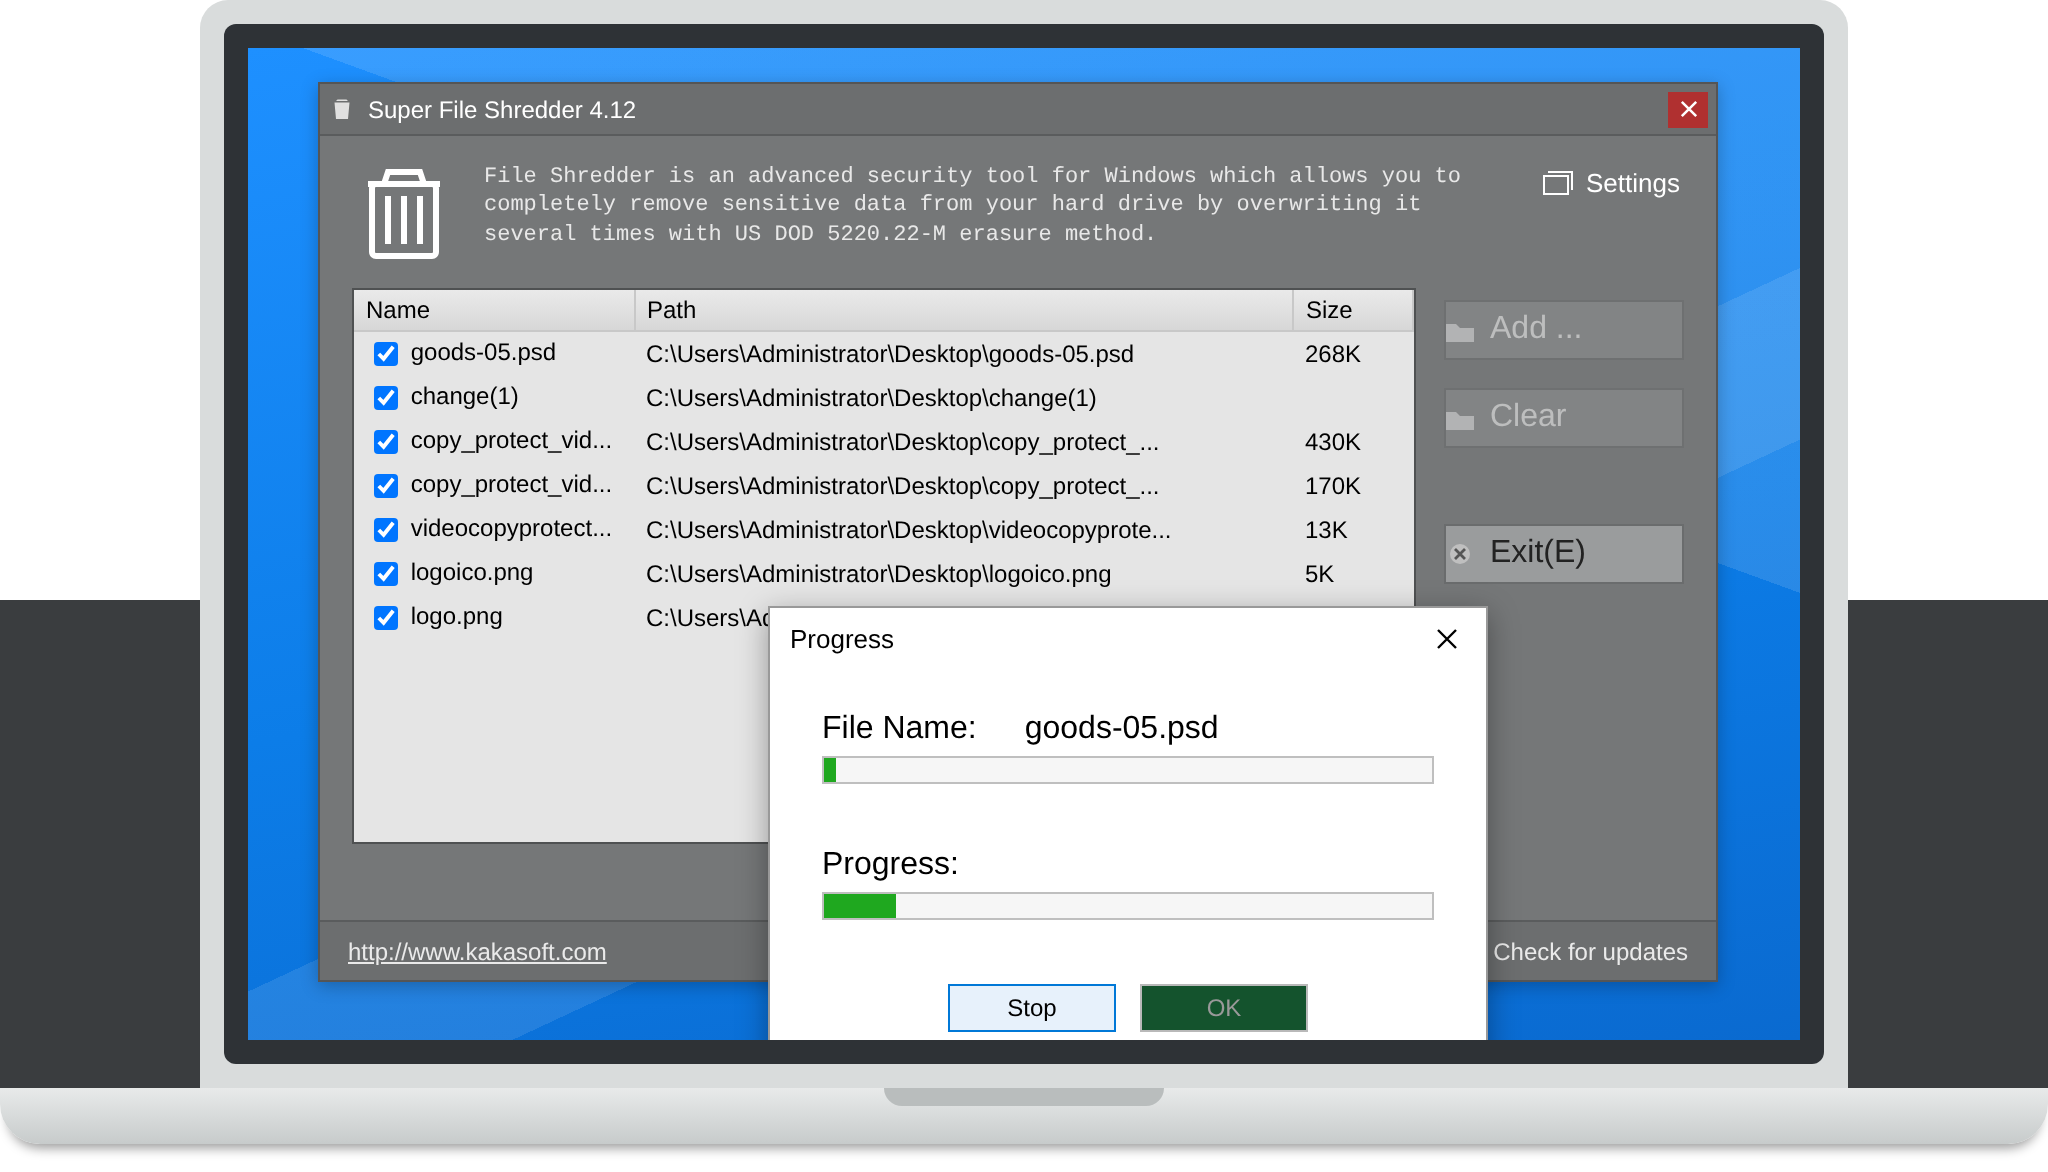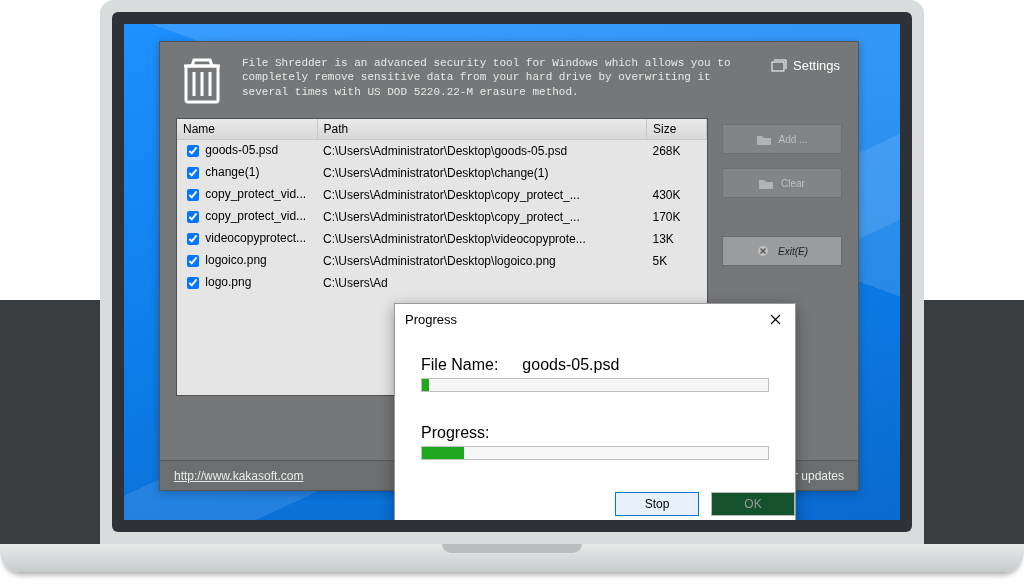--- a/index.html
+++ b/index.html
@@ -76,69 +76,83 @@
     background:linear-gradient(#eaeaea,#d7d7d7);
     color:#000; font-weight:normal; text-align:left; font-size:12px;
     padding:3px 6px; border-right:1px solid #c8c8c8; border-bottom:1px solid #c8c8c8;
   }
   .filelist td { padding:2px 6px; border-bottom:0; white-space:nowrap; overflow:hidden; text-overflow:ellipsis;}
   .filelist input[type=checkbox]{ width:12px; height:12px; vertical-align:middle;}
 
   .side-buttons { width:120px; display:flex; flex-direction:column; gap:14px; padding-top:6px;}
   .sbtn {
     height:30px; background:#8b8d8e; border:1px solid #6a6c6d;
-    display:flex; align-items:center; justify-content:center; gap:8px;
-    font-size:10px; color:#eee;
+    display:flex; align-items:center; justify-content:flex-start; gap:8px;
+    font-size:16px; color:#eee;
   }
   .sbtn.disabled { opacity:.6; }
   .sbtn.start { background:#a6b9d8; color:#2a3a55; border-color:#86a0cc; margin-top:72px;}
-  .sbtn.exit  { background:#9a9c9d; color:#222; margin-top:24px;font-style:italic;}
+  .sbtn.exit  { background:#9a9c9d; color:#222; margin-top:24px;}
   .sbtn .ic { width:14px; height:14px; display:inline-flex; align-items:center; justify-content:center;}
 
   .footer {
     position:absolute; left:0; right:0; bottom:0; height:30px;
     background:#6c6e6f; border-top:1px solid #5a5c5d;
     display:flex; align-items:center; justify-content:space-between;
     padding:0 14px; font-size:12px; color:#eaeaea;
   }
   .footer a { color:#eaeaea; text-decoration:underline; }
 
   
   .dlg {
-    position:absolute; left:270px; top:279px; width:402px; height:228px;
+    position:absolute; left:260px; top:279px; width:360px; height:228px;
     background:#fff; color:#000;
     border:1px solid #999;
     box-shadow:0 4px 14px rgba(0,0,0,.35);
   }
   .dlg .dlg-title { height:30px; display:flex; align-items:center; padding:0 10px; font-size:13px;}
   .dlg .dlg-title .spacer{flex:1;}
   .dlg .dlg-x { font-size:15px; cursor:pointer; padding:0 4px;}
   .dlg .dlg-body { padding:4px 26px 0 26px; font-size:16px;}
   .dlg .row-lbl { display:flex; gap:24px; margin-top:18px; margin-bottom:4px;}
   .pbar { height:14px; border:1px solid #bfbfbf; background:#f6f6f6; position:relative;}
   .pbar .fill { position:absolute; left:0; top:0; bottom:0; background:#1fa81f;}
-  .dlg .btns { position:absolute; bottom:14px; left:0; right:0; display:flex; gap:12px; justify-content:flex-end;}
+  .dlg .btns { position:absolute; bottom:14px; left:0; right:0; display:flex; gap:12px; justify-content:center;}
   .dlg .btn { width:84px; height:24px; font-size:12px; display:flex; align-items:center; justify-content:center; border:1px solid #0078d7; background:#e7f1fb;}
   .dlg .btn.ok { border-color:#b9b9b9; background:#14532d; color:#999;}
 
   
   svg { display:block; }
 </style>
 </head>
 <body>
 
 <div class="laptop-side l"></div>
 <div class="laptop-side r"></div>
 
 <div class="laptop-screen-outer">
   <div class="laptop-screen-bezel">
     <div class="desktop">
 
       <div class="app">
 
+        <div class="titlebar">
+          <span class="tb-icon">
+            <svg width="12" height="12" viewBox="0 0 16 16">
+                <path fill="#e0e0e0" d="M3 3h10l-1 11H4L3 3zm2-2h6l1 1H4l1-1z"></path>
+              </svg>
+          </span>
+          <span>Super File Shredder 4.12</span>
+          <span class="spacer"></span>
+          <span class="tb-close">
+            <svg width="9" height="9" viewBox="0 0 10 10">
+                <path stroke="#fff" stroke-width="1.4" d="M1 1l8 8M9 1l-8 8"></path>
+              </svg>
+          </span>
+        </div>
 
         <div class="header">
           <div class="big-icon">
             <svg width="44" height="50" viewBox="0 0 44 50">
               <rect x="6" y="10" width="32" height="36" rx="2" fill="none" stroke="#fff" stroke-width="3"></rect>
               <path d="M4 10h36M14 4h16l2 6H12z" fill="none" stroke="#fff" stroke-width="3"></path>
               <path d="M14 16v24M22 16v24M30 16v24" stroke="#fff" stroke-width="3"></path>
             </svg>
           </div>
           <div class="desc">File Shredder is an advanced security tool for Windows which allows you to completely remove sensitive data from your hard drive by overwriting it several times with US DOD 5220.22-M erasure method.</div>

